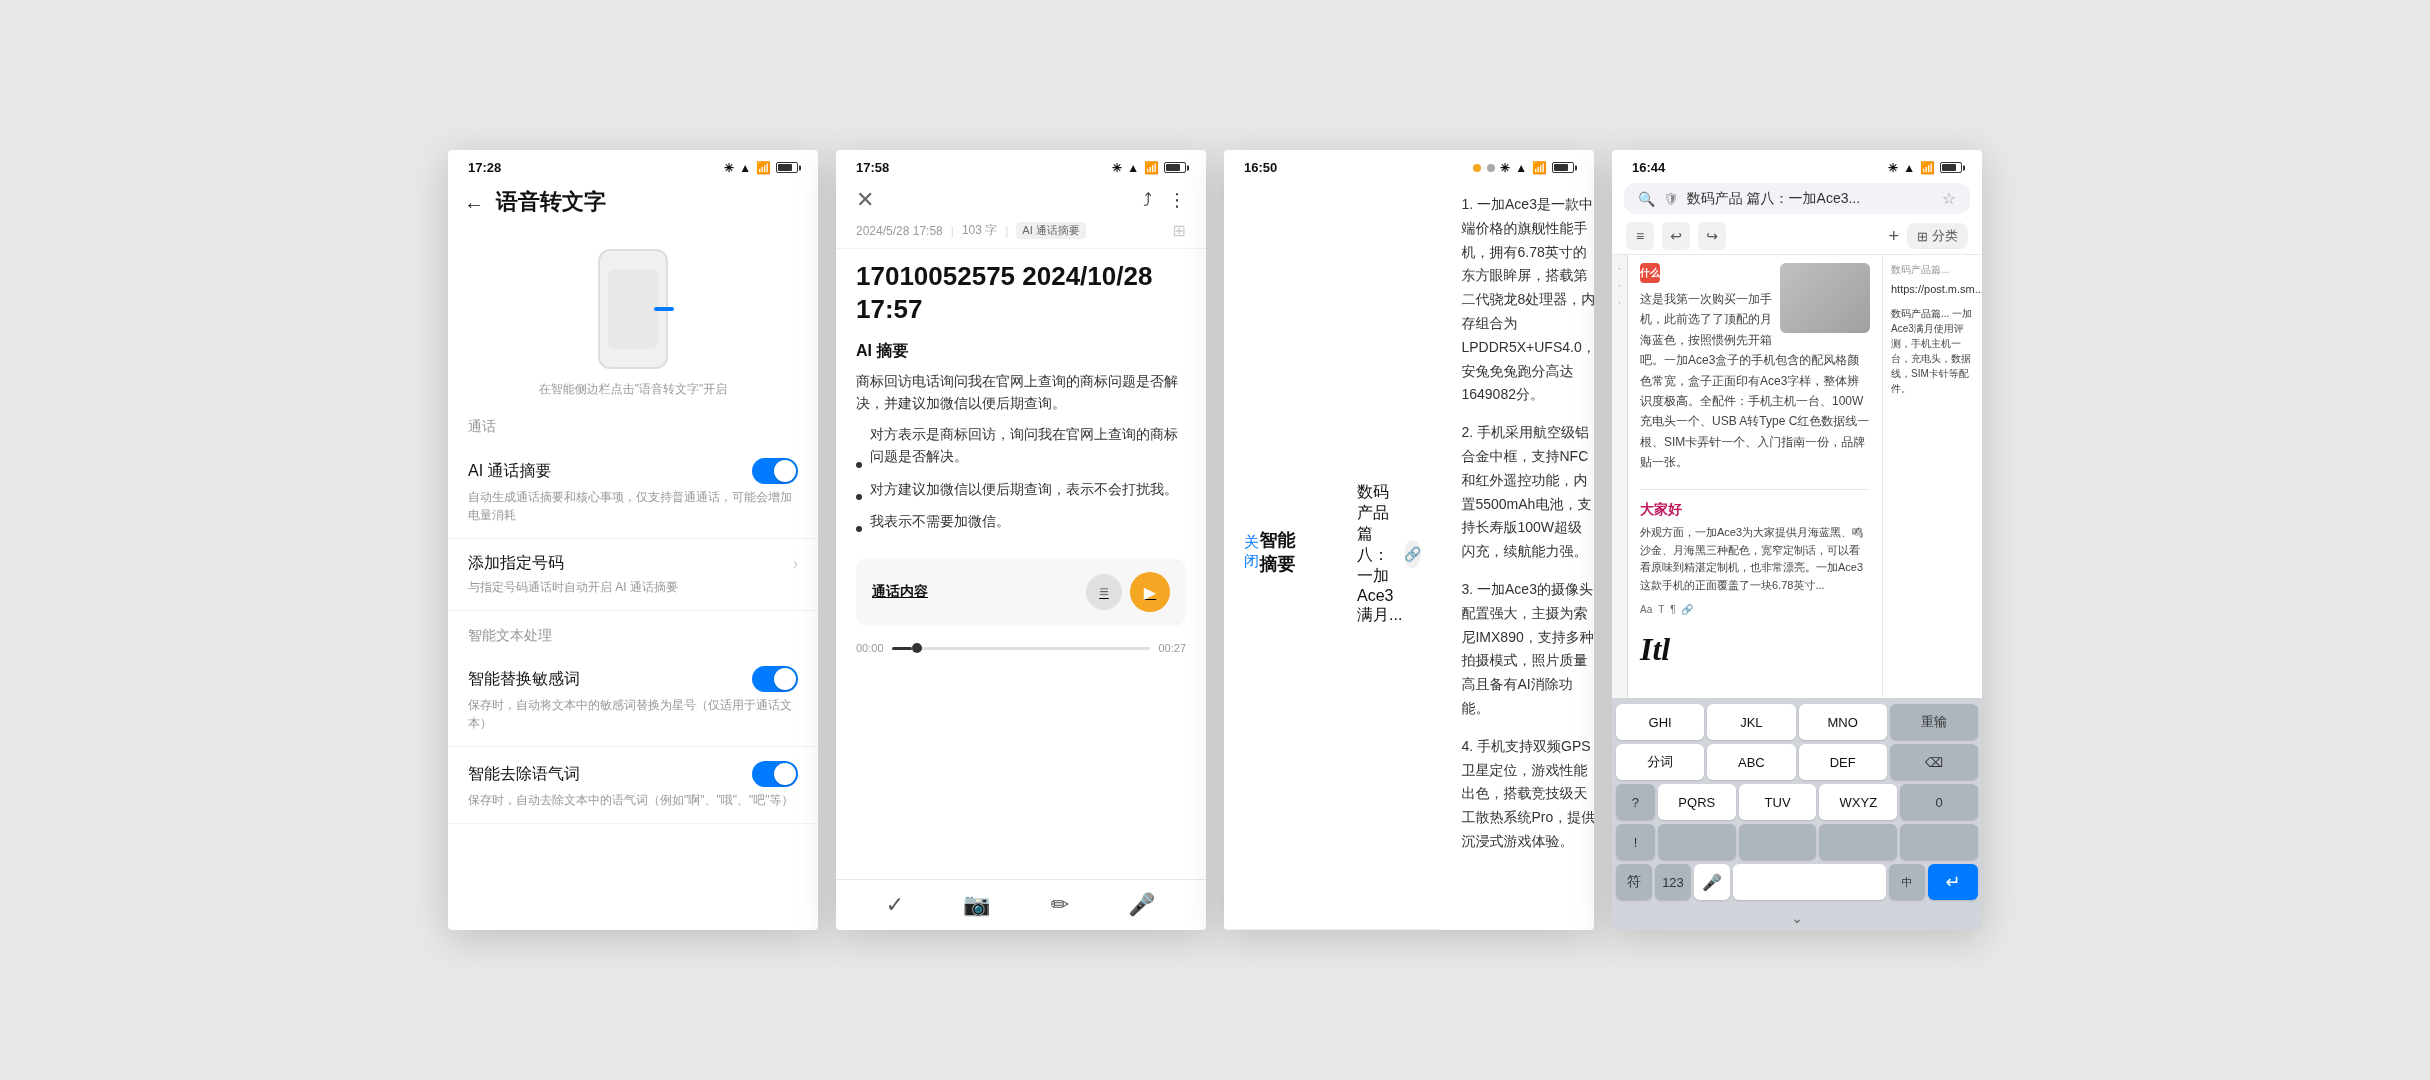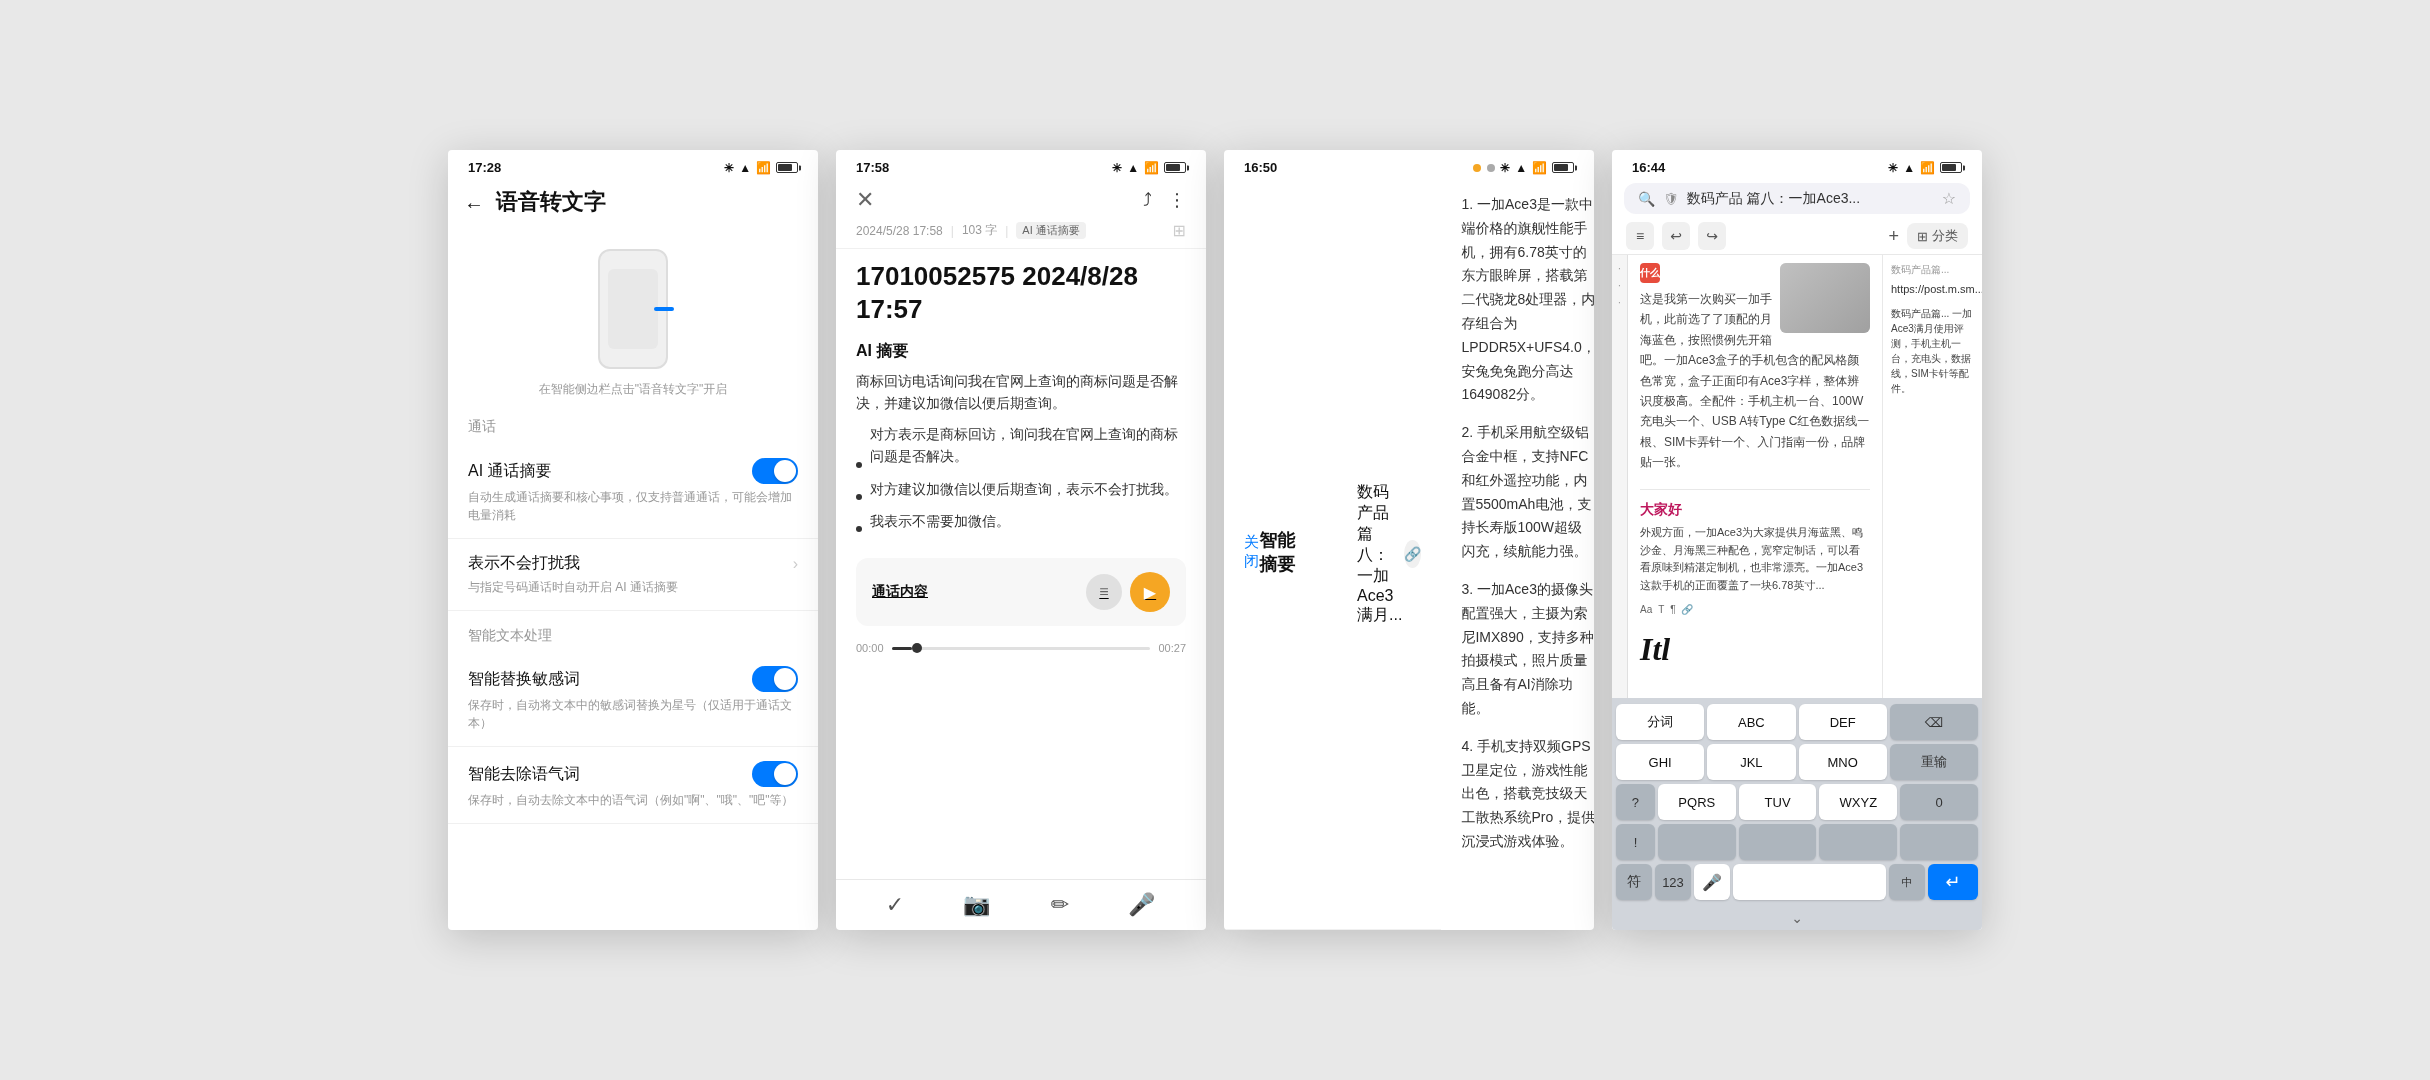--- a/index.html
+++ b/index.html
@@ -790,21 +790,21 @@
         <span class="p1-item-title">AI 通话摘要</span>
         <div class="toggle on">
           <div class="toggle-knob"></div>
         </div>
       </div>
       <span class="p1-item-desc">自动生成通话摘要和核心事项，仅支持普通通话，可能会增加电量消耗</span>
     </div>
 
     <div class="p1-item">
       <div class="p1-item-row">
-        <span class="p1-item-title">表示不会打扰我</span>
+        <span class="p1-item-title">添加指定号码</span>
         <span class="p1-item-arrow">›</span>
       </div>
       <span class="p1-item-desc">与指定号码通话时自动开启 AI 通话摘要</span>
     </div>
 
     <div class="p1-smart-section">
       <div class="p1-smart-title">智能文本处理</div>
     </div>
 
     <div class="p1-item">
@@ -850,21 +850,21 @@
       </div>
     </div>
     <div class="p2-meta">
       <span>2024/5/28 17:58</span>
       <span class="p2-meta-separator">|</span>
       <span>103 字</span>
       <span class="p2-meta-separator">|</span>
       <span class="p2-ai-badge">AI 通话摘要</span>
       <span style="margin-left:auto; font-size:16px; color:#ccc;">⊞</span>
     </div>
-    <div class="p2-phone-number">17010052575 2024/8/28</div>
+    <div class="p2-phone-number">17010052575 2024/10/28</div>
     <div class="p2-phone-number" style="padding-top:0; font-size:26px;">17:57</div>
     <div class="p2-section-header">AI 摘要</div>
     <div class="p2-summary-text">商标回访电话询问我在官网上查询的商标问题是否解决，并建议加微信以便后期查询。</div>
     <div class="p2-bullet-list">
       <div class="p2-bullet-item">
         <div class="p2-bullet-dot"></div>
         <span class="p2-bullet-text">对方表示是商标回访，询问我在官网上查询的商标问题是否解决。</span>
       </div>
       <div class="p2-bullet-item">
         <div class="p2-bullet-dot"></div>
@@ -1032,45 +1032,45 @@
         <div style="margin-top:8px; font-size:10px; color:#444; line-height:1.5;">
           数码产品篇... 一加Ace3满月使用评测，手机主机一台，充电头，数据线，SIM卡针等配件。
         </div>
       </div>
     </div>
 
     <div class="p4-keyboard">
 
       <div class="p4-keyboard-row">
         <div class="p4-kbd-btn">
+          <span>GHI</span>
+        </div>
+        <div class="p4-kbd-btn">
+          <span>JKL</span>
+        </div>
+        <div class="p4-kbd-btn">
+          <span>MNO</span>
+        </div>
+        <div class="p4-kbd-btn gray">
+          <span>重输</span>
+        </div>
+      </div>
+
+      <div class="p4-keyboard-row">
+        <div class="p4-kbd-btn">
           <span>分词</span>
         </div>
         <div class="p4-kbd-btn">
           <span>ABC</span>
         </div>
         <div class="p4-kbd-btn">
           <span>DEF</span>
         </div>
         <div class="p4-kbd-btn gray">
           <span>⌫</span>
-        </div>
-      </div>
-
-      <div class="p4-keyboard-row">
-        <div class="p4-kbd-btn">
-          <span>GHI</span>
-        </div>
-        <div class="p4-kbd-btn">
-          <span>JKL</span>
-        </div>
-        <div class="p4-kbd-btn">
-          <span>MNO</span>
-        </div>
-        <div class="p4-kbd-btn gray">
-          <span>重输</span>
         </div>
       </div>
 
       <div class="p4-keyboard-row">
         <div class="p4-kbd-btn gray" style="flex:0.5;">?</div>
         <div class="p4-kbd-btn">
           <span>PQRS</span>
         </div>
         <div class="p4-kbd-btn">
           <span>TUV</span>

